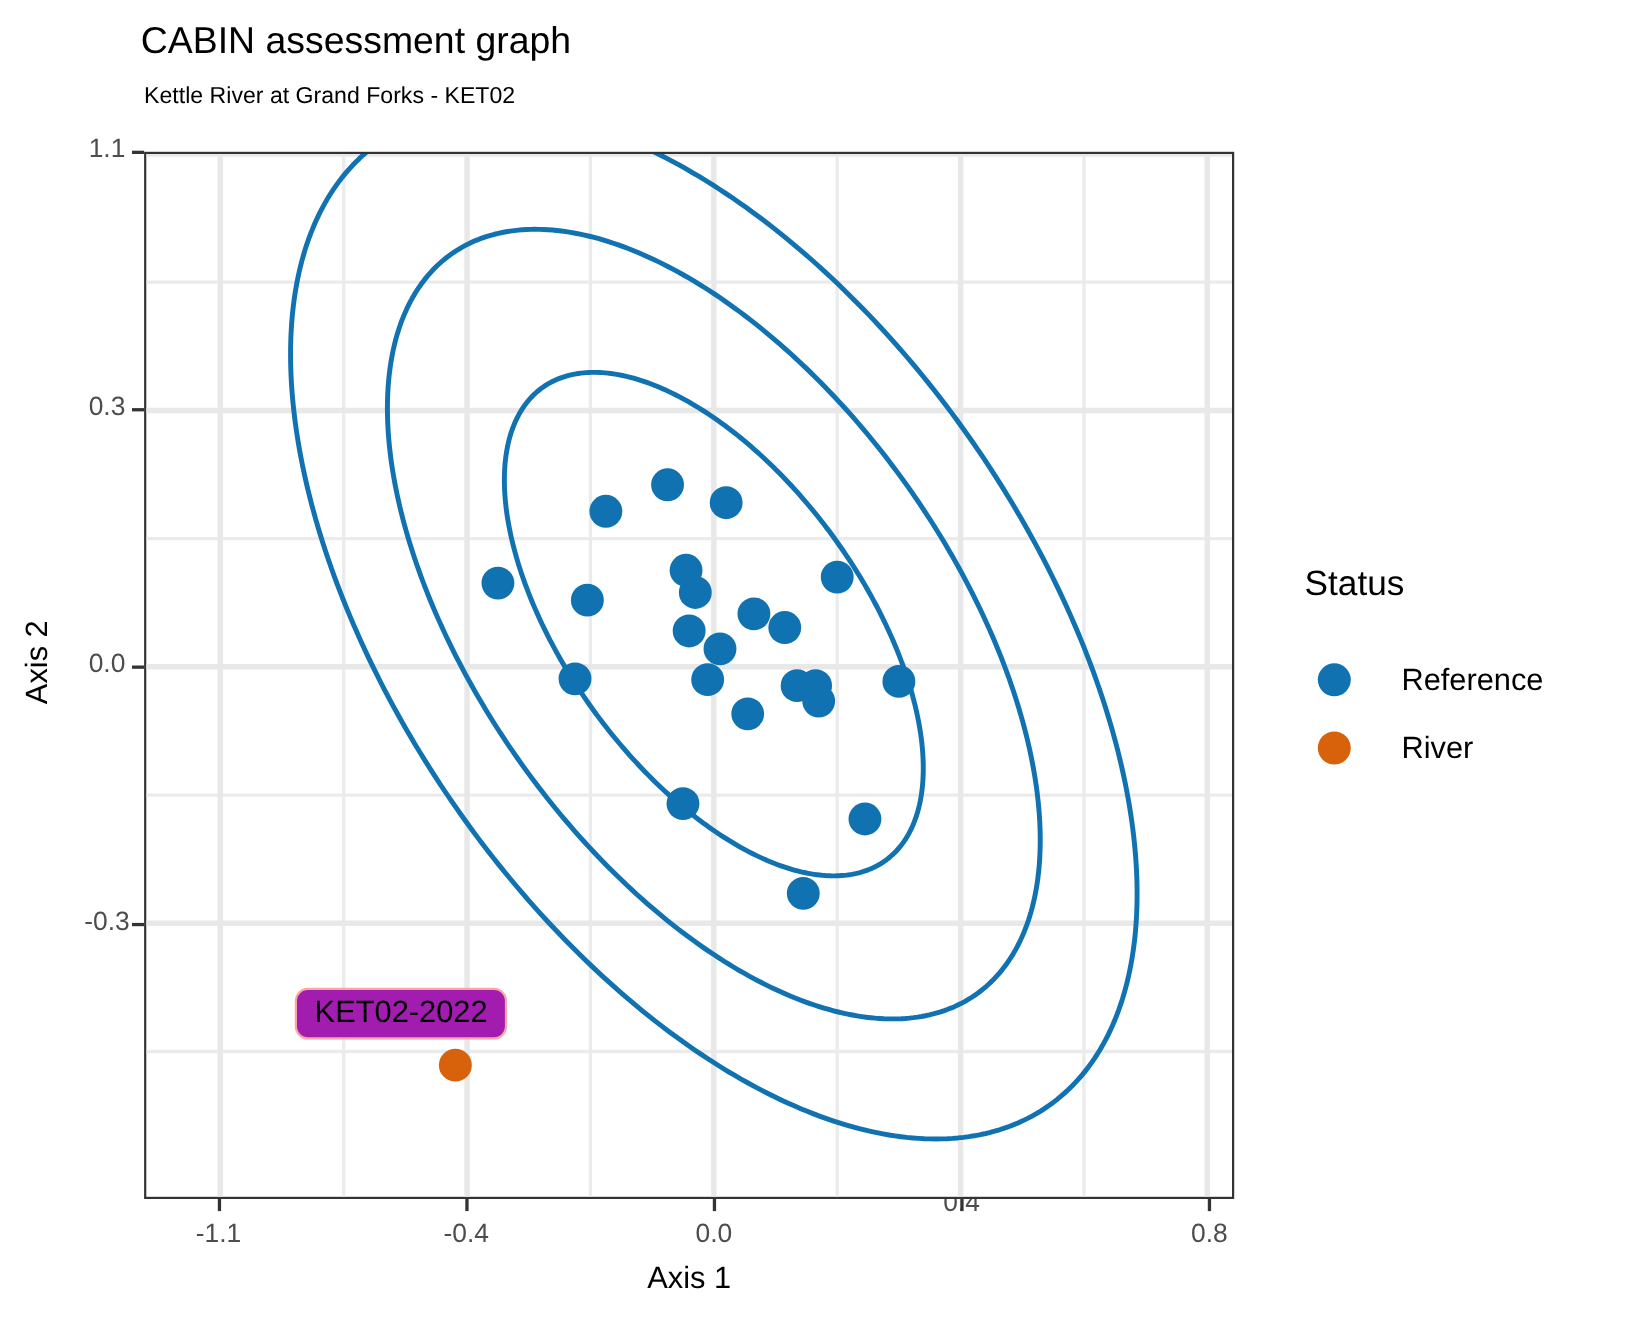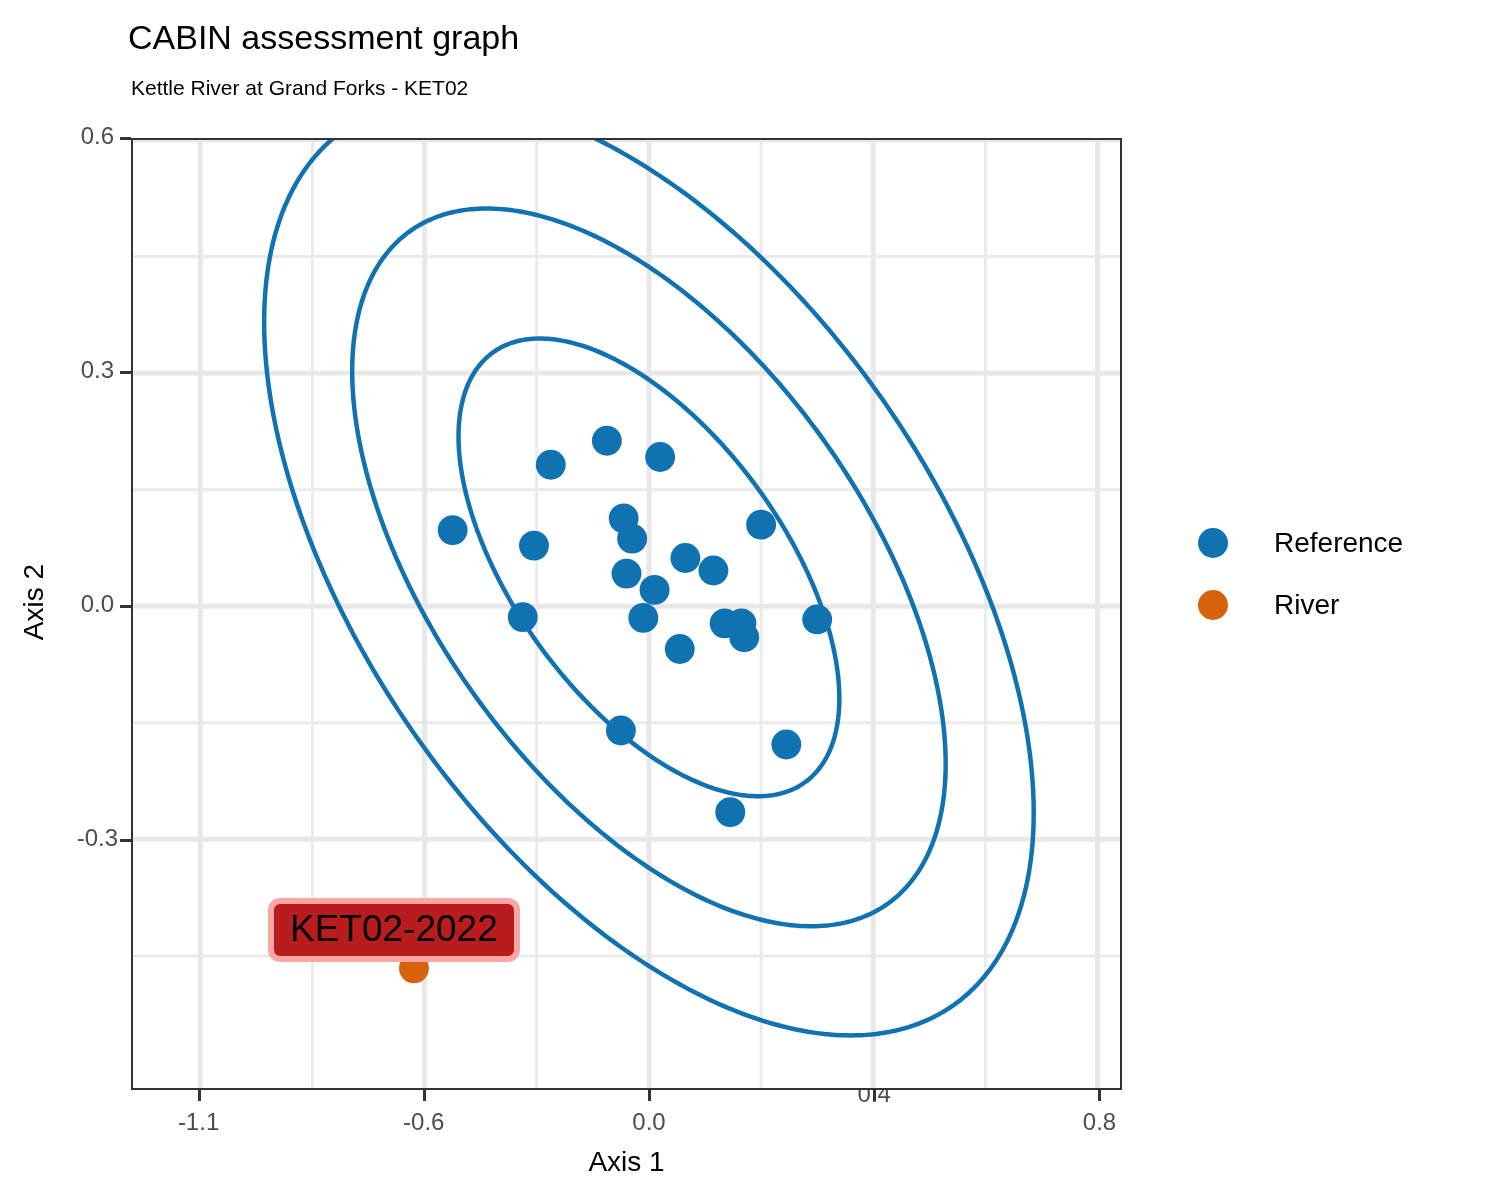--- a/index.html
+++ b/index.html
@@ -66,24 +66,24 @@
     width:54px; display:flex; align-items:center; justify-content:center;
   }
   .legend-dot { width:30px; height:30px; border-radius:50%; }
   .legend-label { font-size:28px; color:#000; margin-left:34px; }
 
   
   #point-label {
     position:absolute;
     left:268px; top:898px;
     padding:6px 16px 9px 16px;
-    border:6px solid #fca5a5;
+    border:2px solid #fca5a5;
     border-radius:12px;
-    background:#b91c1c;
-    font-size:37px;
+    background:#a21caf;
+    font-size:28px;
     line-height:1.0;
     color:#000;
     white-space:nowrap;
   }
 </style>
 </head>
 <body>
 
 <div id="root">
 
@@ -93,25 +93,25 @@
   <div class="axis-title-x">Axis 1</div>
   <div class="axis-title-y">Axis 2</div>
 
   <div id="ticks">
       <div class="ytick-label" style="left: 28px; top: 824.295px;">-0.3</div>
       <div class="tickmark-y" style="left: 120px; top: 839.295px;"></div>
       <div class="ytick-label" style="left: 24px; top: 590.197px;">0.0</div>
       <div class="tickmark-y" style="left: 120px; top: 605.197px;"></div>
       <div class="ytick-label" style="left: 24px; top: 356.098px;">0.3</div>
       <div class="tickmark-y" style="left: 120px; top: 371.098px;"></div>
-      <div class="ytick-label" style="left: 24px; top: 122px;">0.6</div>
+      <div class="ytick-label" style="left: 24px; top: 122px;">1.1</div>
       <div class="tickmark-y" style="left: 120px; top: 137px;"></div>
       <div class="xtick-label" style="left: 138.568px; top: 1108px;">-1.1</div>
       <div class="tickmark-x" style="left: 197.568px; top: 1090px;"></div>
-      <div class="xtick-label" style="left: 363.795px; top: 1108px;">-0.6</div>
+      <div class="xtick-label" style="left: 363.795px; top: 1108px;">-0.4</div>
       <div class="tickmark-x" style="left: 422.795px; top: 1090px;"></div>
       <div class="xtick-label" style="left: 589.023px; top: 1108px;">0.0</div>
       <div class="tickmark-x" style="left: 648.023px; top: 1090px;"></div>
       <div class="xtick-label" style="left: 814.25px; top: 1080px;">0.4</div>
       <div class="tickmark-x" style="left: 873.25px; top: 1090px;"></div>
       <div class="xtick-label" style="left: 1039.48px; top: 1108px;">0.8</div>
       <div class="tickmark-x" style="left: 1098.48px; top: 1090px;"></div>
     </div>
 
   <div id="panel">
@@ -166,20 +166,21 @@
           <circle cx="655.97" cy="607.10" r="15" fill="#1072B0"></circle>
           <circle cx="599.67" cy="674.98" r="15" fill="#1072B0"></circle>
           <circle cx="282.10" cy="831.83" r="15" fill="#D8620C"></circle>
         </g>
     </svg>
   </div>
 
   <div id="point-label">KET02-2022</div>
 
   <div id="legend">
+    <div class="legend-title">Status</div>
     <div class="legend-row">
       <span class="legend-key">
         <span class="legend-dot" id="legend-dot-0" style="background: rgb(16, 114, 176);"></span>
       </span>
       <span class="legend-label">Reference</span>
     </div>
     <div class="legend-row">
       <span class="legend-key">
         <span class="legend-dot" id="legend-dot-1" style="background: rgb(216, 98, 12);"></span>
       </span>

